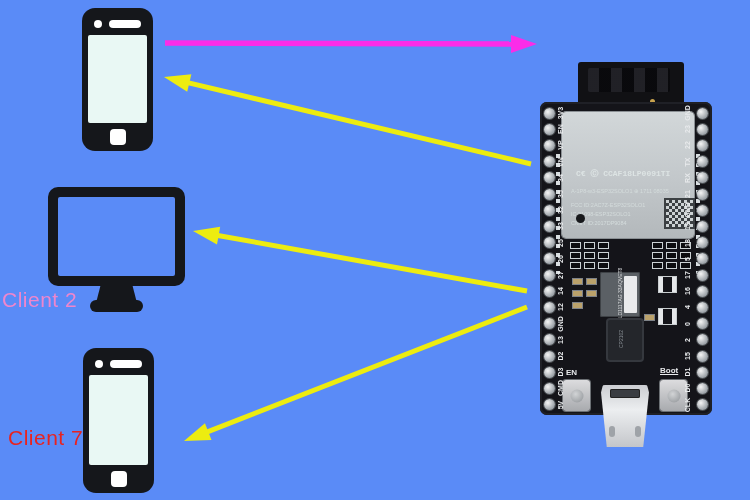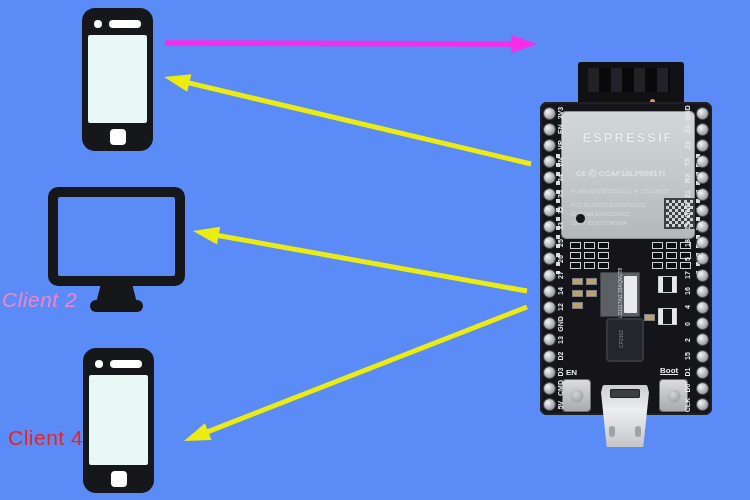--- a/index.html
+++ b/index.html
@@ -29,21 +29,21 @@
       background:repeating-linear-gradient(90deg,#26262c 0 11px,#07070a 11px 23px);opacity:.75;border-radius:2px;}
   .gold-dot{position:absolute;width:5px;height:5px;border-radius:50%;background:#c9a34e;}
   .pcb{position:absolute;left:0;top:40px;width:172px;height:313px;background:#141419;border-radius:7px;
        box-shadow:inset 0 0 0 2px #1f2026;}
   .module{position:absolute;left:22px;top:50px;width:132px;height:126px;border-radius:4px;
       background:linear-gradient(180deg,#d2d7d9 0%,#c2c7ca 55%,#b3b8bb 100%);
       box-shadow:0 0 0 1px #8b9094;color:#eef3f3;}
   .m-brand{position:absolute;left:0;right:0;top:18px;text-align:center;font-size:13px;font-weight:bold;
            letter-spacing:2px;color:#e9efef;text-shadow:0 0 1px #9aa0a2;}
   .m-model{position:absolute;left:0;right:0;top:36px;text-align:center;font-size:11px;font-weight:bold;color:#e9efef;}
-  .m-cert{position:absolute;left:14px;top:56px;font-size:8px;font-weight:bold;color:#dde4e4;}
+  .m-cert{position:absolute;left:14px;top:56px;font-size:8px;font-weight:bold;color:#dde4e4;font-family:Liberation Mono, monospace;}
   .m-line{position:absolute;left:9px;font-size:5.5px;line-height:7px;color:#d4dcdc;white-space:nowrap;}
   .m1{top:76px}.m2{top:90px}.m3{top:99px}.m4{top:108px}
   .qr{position:absolute;left:102px;top:86px;width:27px;height:27px;border:2px solid #3c4043;
       background:repeating-conic-gradient(#3c4043 0% 25%,#cdd2d4 0% 50%);background-size:6px 6px;}
   .pin1-dot{position:absolute;left:14px;top:102px;width:9px;height:9px;border-radius:50%;background:#17181b;}
   .castell{position:absolute;width:4px;background:repeating-linear-gradient(180deg,#d8dde0 0 4px,transparent 4px 9px);}
   .pin{position:absolute;width:11px;height:11px;border-radius:50%;
        background:radial-gradient(circle at 35% 35%,#f5f5f5,#9aa0a6 70%,#7c8288);box-shadow:0 0 0 1px #4c5054;}
   .pin-label{position:absolute;width:26px;height:8px;line-height:8px;text-align:center;font-size:7px;font-weight:bold;
        color:#e8eaec;transform:rotate(-90deg);white-space:nowrap;}
@@ -102,40 +102,39 @@
     <span class="screen"></span>
     <span class="home"></span>
   </div>
 
   <div class="monitor" style="left:48px;top:187px;">
     <span class="frame"></span>
     <span class="mscreen"></span>
     <span class="neck"></span>
     <span class="base"></span>
   </div>
-  <div class="client-label" style="left:2px;top:288px;color:#ef86cd;font-style:italic;">Client 2</div>
+  <div class="client-label" style="left:2px;top:288px;color:#ef86cd;">Client 2</div>
 
   <div class="phone" style="left:83px;top:348px;height:145px;">
     <span class="camera"></span>
     <span class="speaker"></span>
     <span class="screen"></span>
     <span class="home"></span>
   </div>
-  <div class="client-label" style="left:8px;top:426px;color:#e8231f;">Client 4</div>
+  <div class="client-label" style="left:8px;top:426px;color:#e8231f;">Client 7</div>
 
   <div class="board">
     <div class="antenna">
       <span class="meander"></span>
       <span class="gold-dot" style="left:72px;top:37px;"></span>
       <span class="gold-dot" style="left:88px;top:40px;"></span>
     </div>
     <div class="pcb"></div>
 
     <div class="module">
-      <div class="m-brand">ESPRESSIF</div>
       <div class="m-cert">C€  Ⓒ CCAF18LP0091TI</div>
       <div class="m-line m1">A-1P8-w3-ESP32SOLO1   ⊕ 1711 08035</div>
       <div class="m-line m2">FCC ID:2AC7Z-ESP32SOLO1</div>
       <div class="m-line m3">IC:21098-ESP32SOLO1</div>
       <div class="m-line m4">CMIIT ID:2017DP9084</div>
       <div class="qr"></div>
       <div class="pin1-dot"></div>
     </div>
     <span class="castell" style="left:16px;top:92px;height:120px;"></span>
     <span class="castell" style="left:156px;top:92px;height:120px;"></span>

